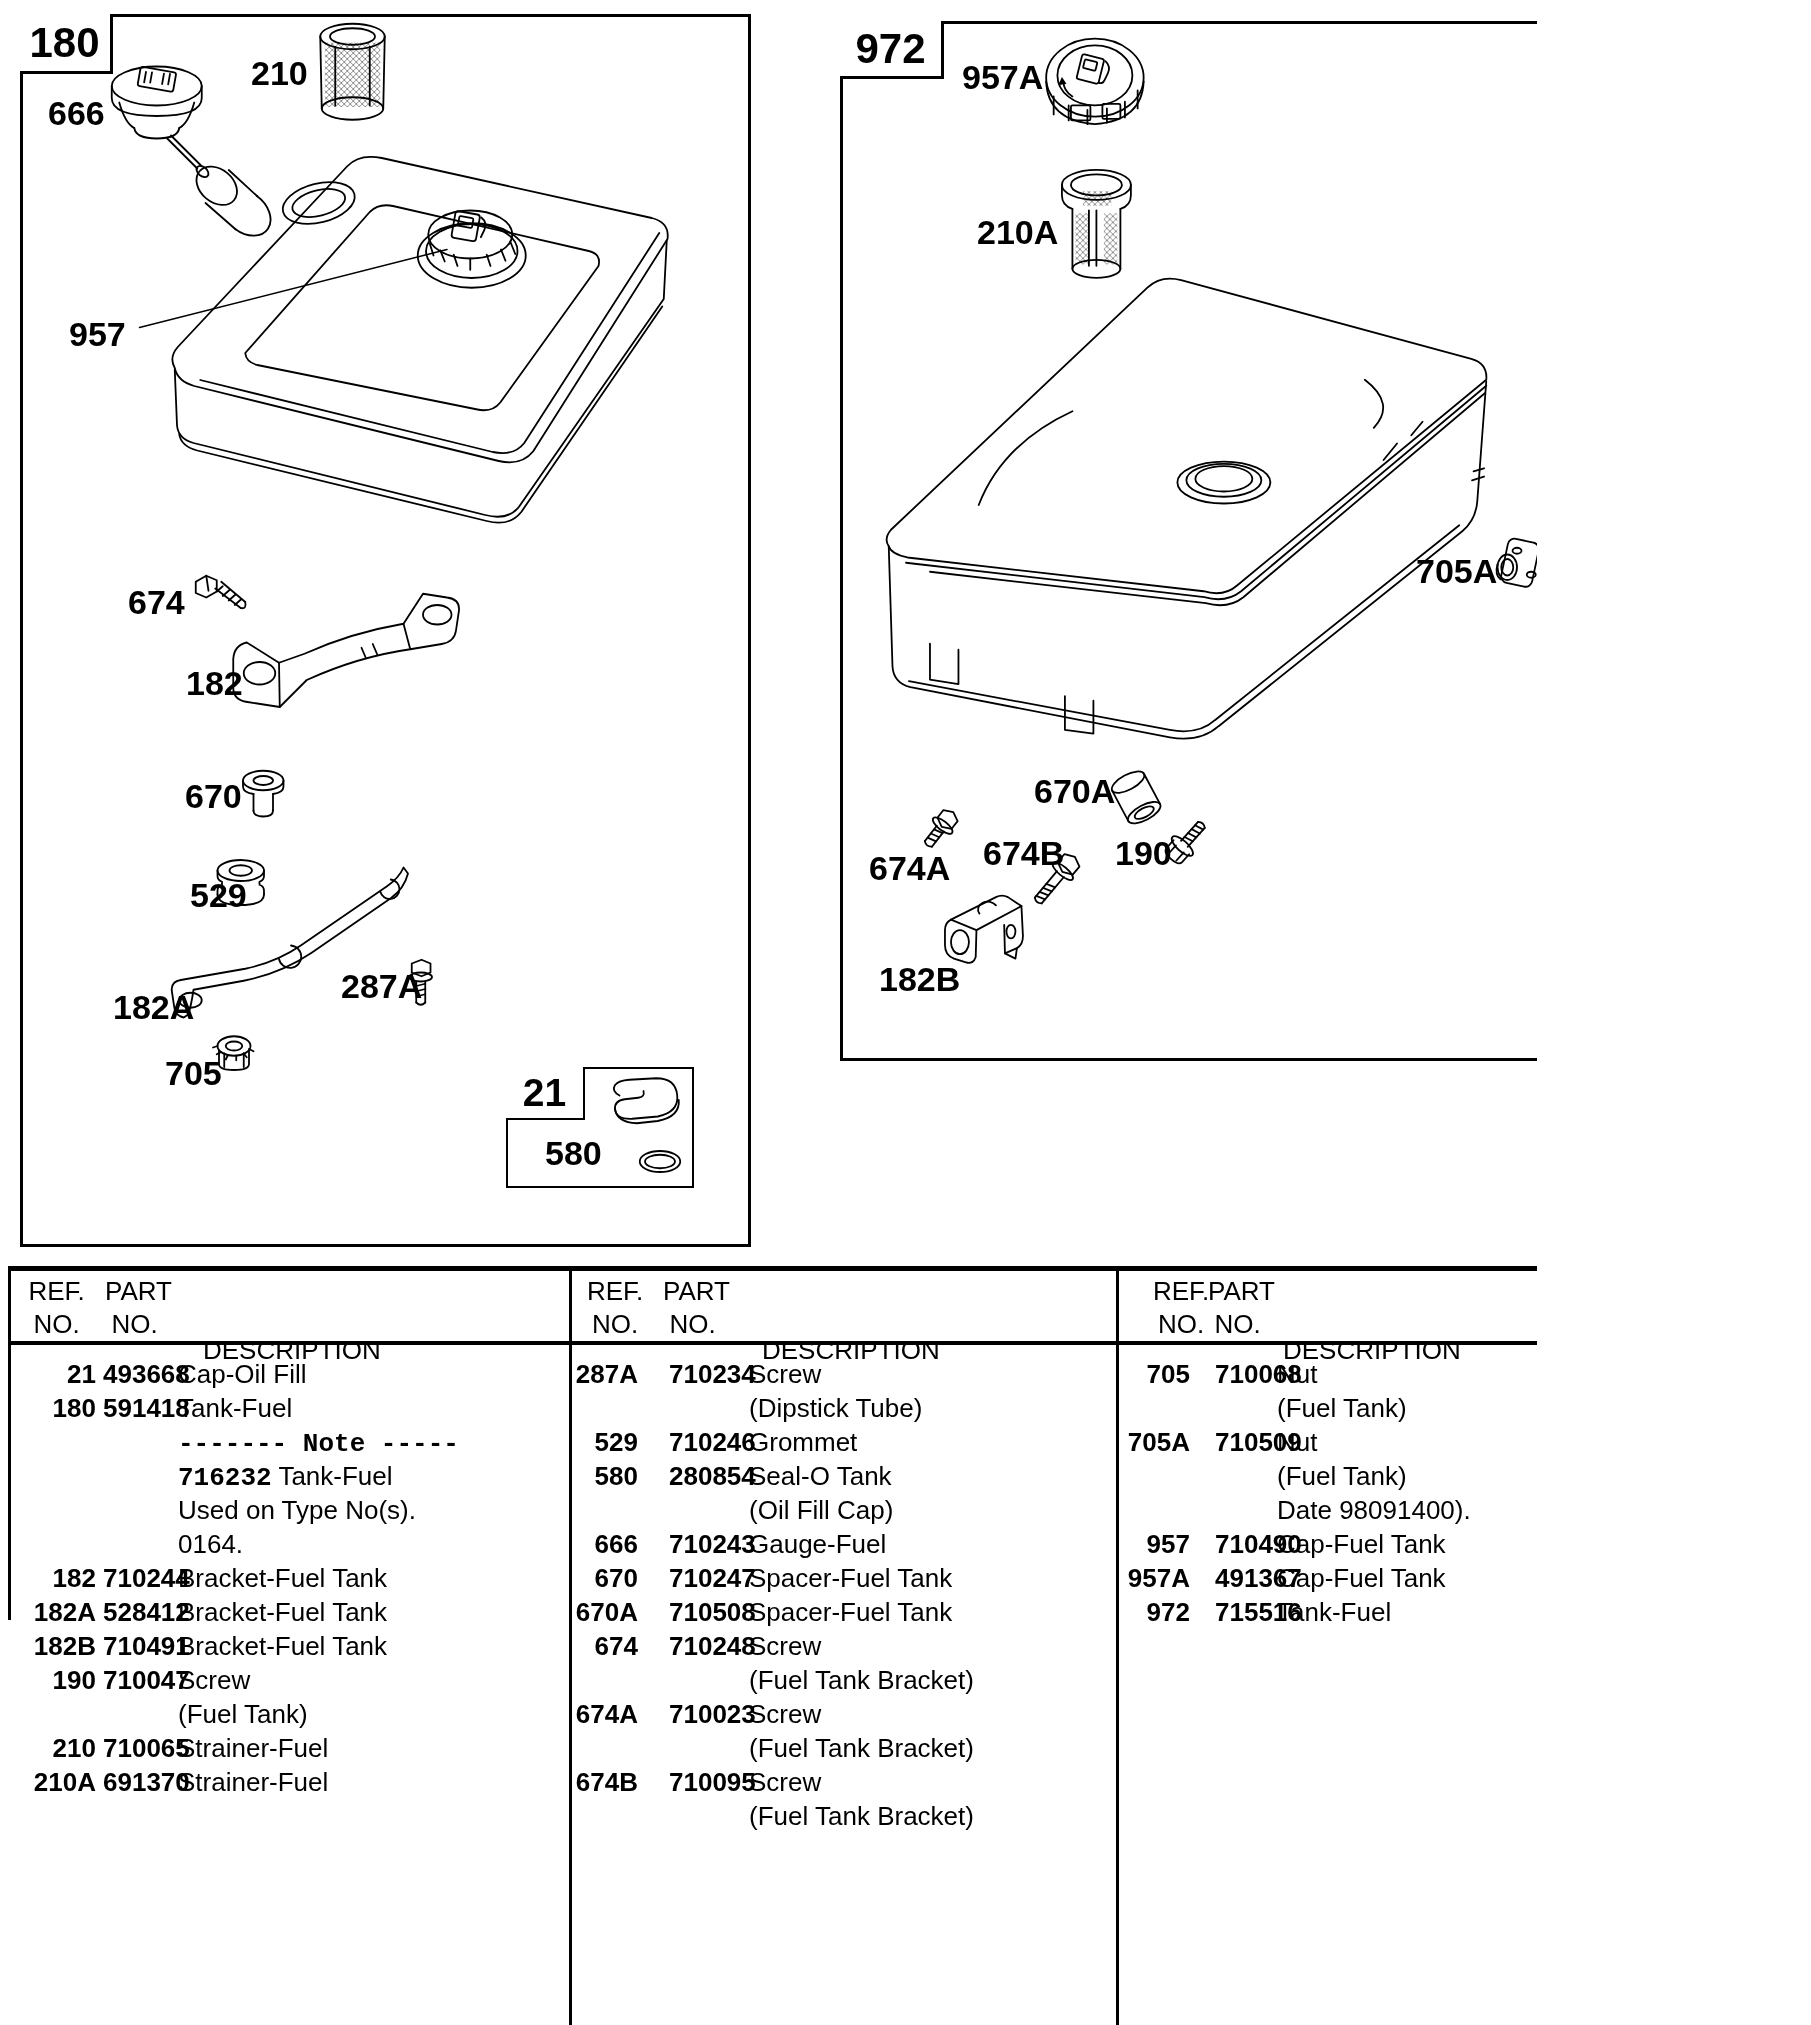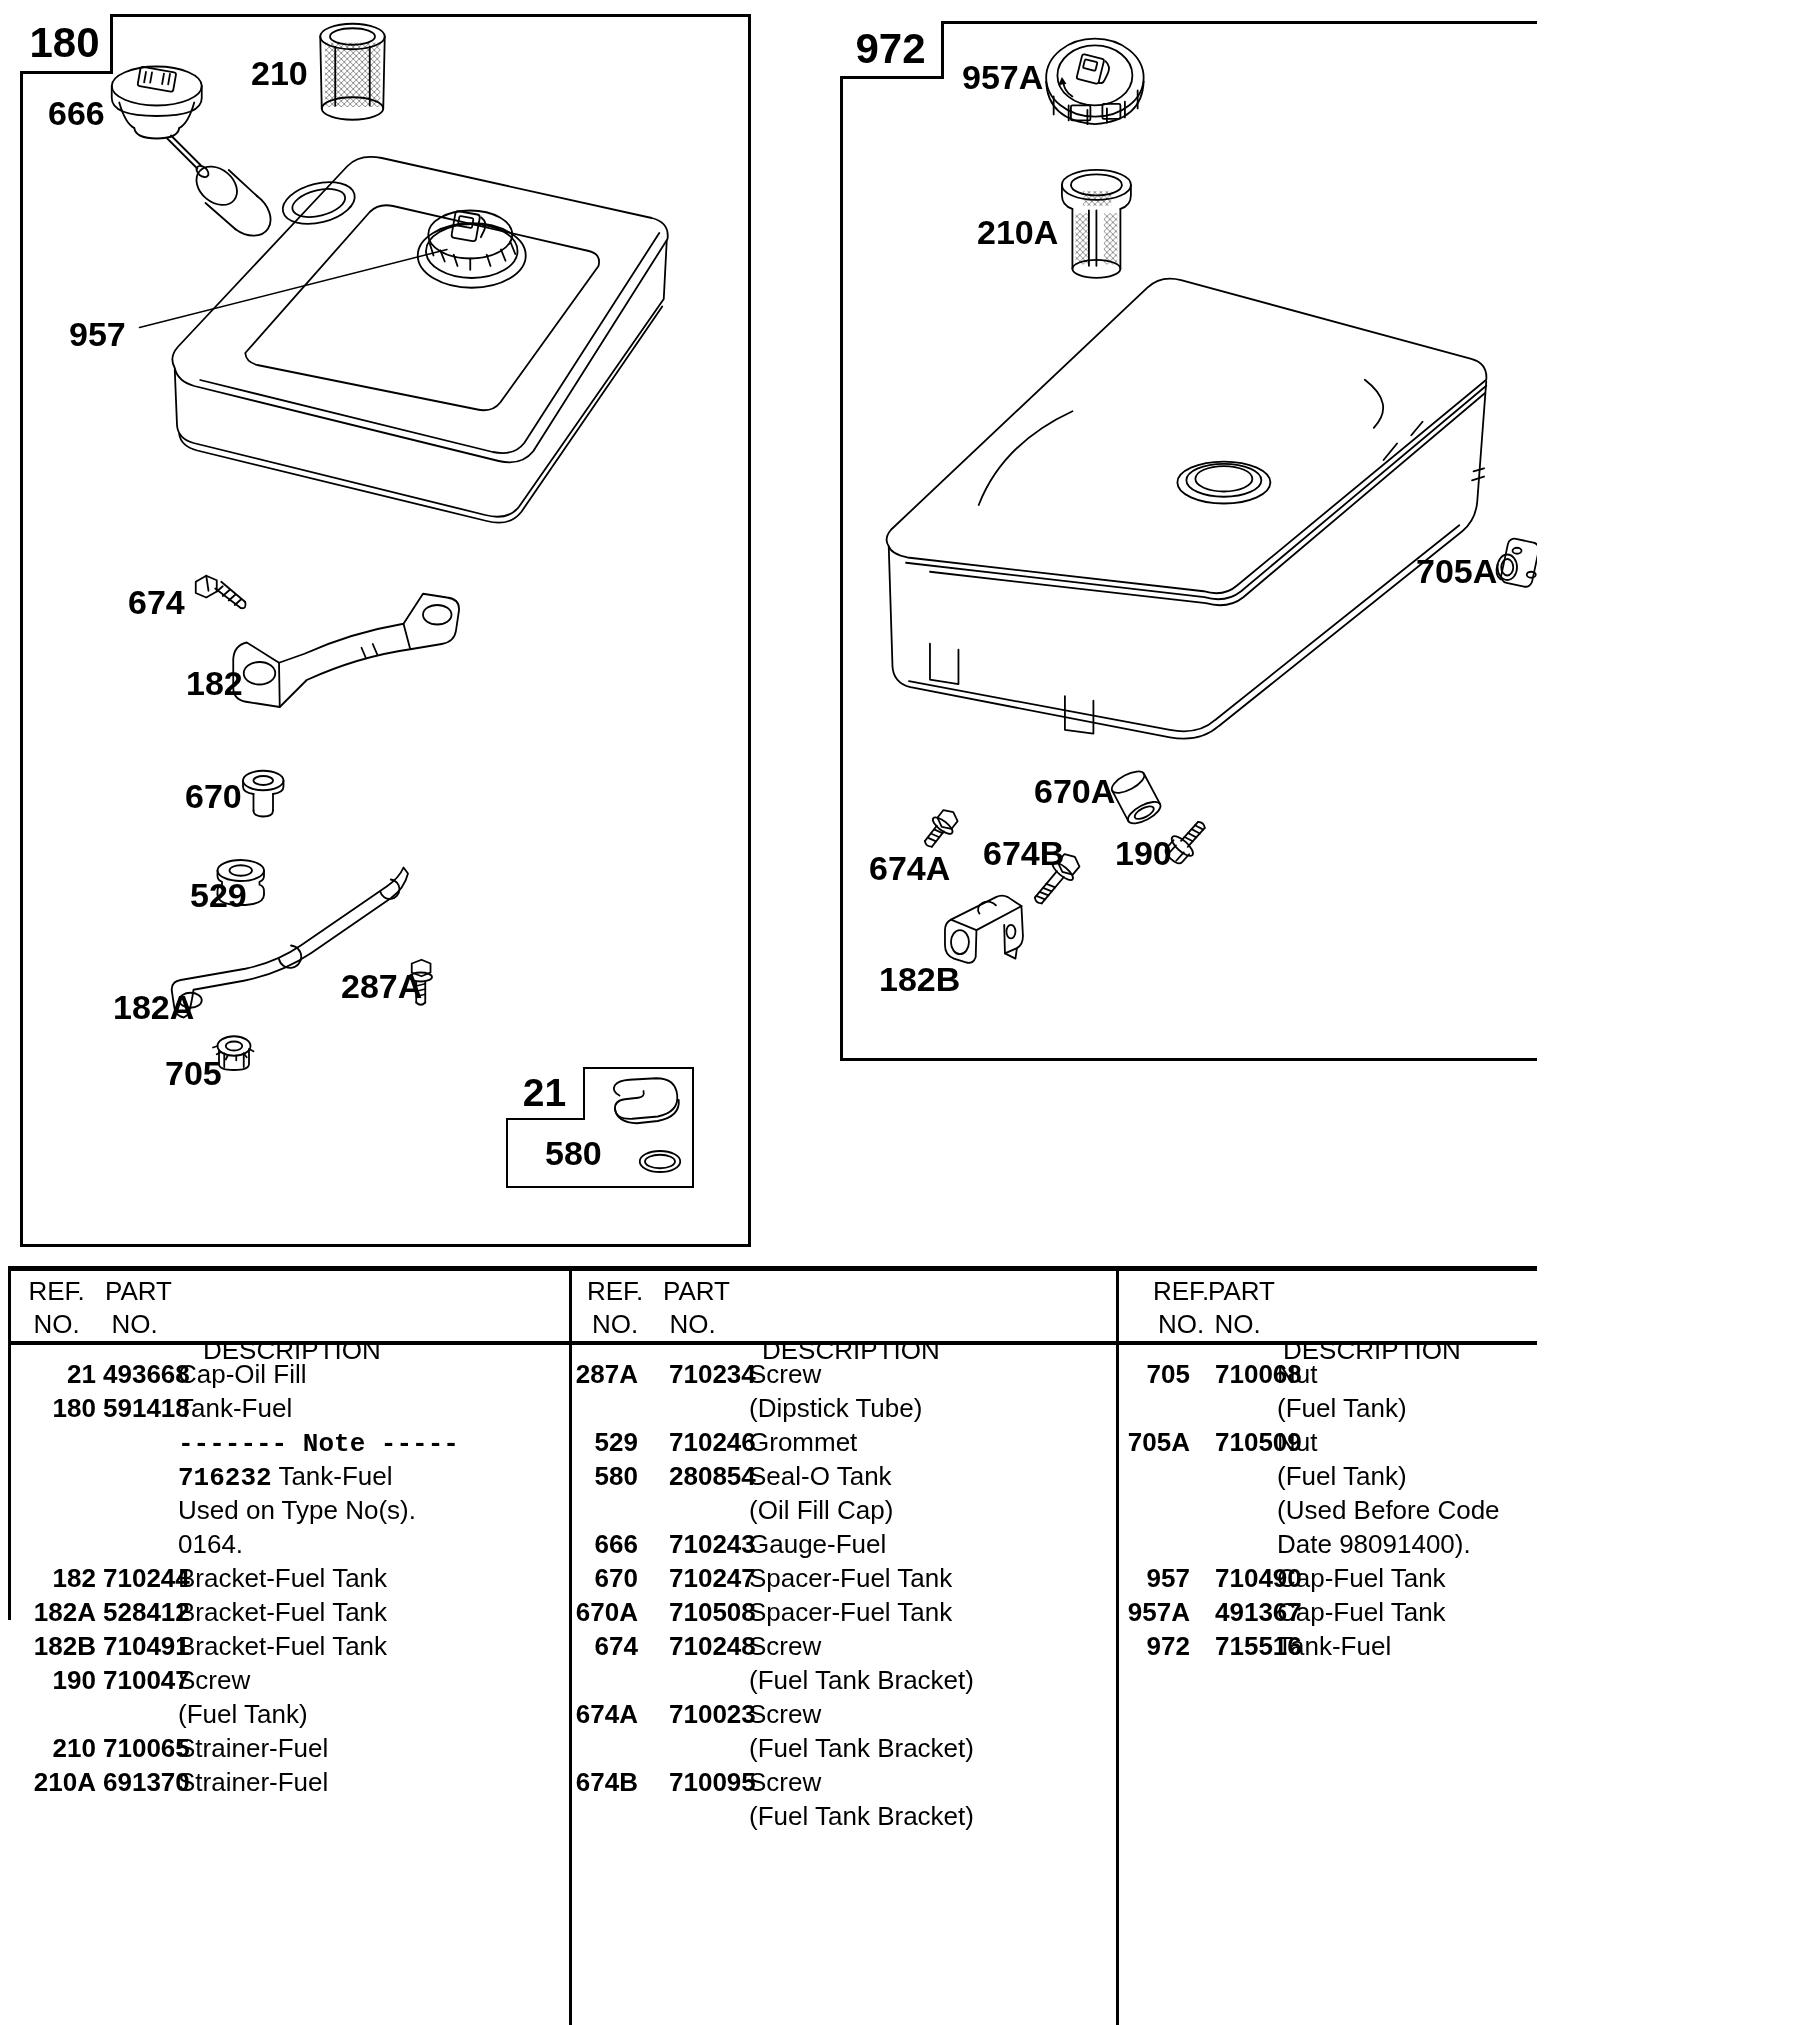--- a/index.html
+++ b/index.html
@@ -481,25 +481,20 @@
         <span class="t-desc"><span>Nut</span></span>
       </div>
       <div class="t-row">
         <span class="t-ref"></span>
         <span class="t-part"></span>
         <span class="t-desc"><span>(Fuel Tank)</span></span>
       </div>
       <div class="t-row">
         <span class="t-ref"></span>
         <span class="t-part"></span>
-        <span class="t-desc"><span>(Used Before Code</span></span>
-      </div>
-      <div class="t-row">
-        <span class="t-ref"></span>
-        <span class="t-part"></span>
         <span class="t-desc"><span>Date 98091400).</span></span>
       </div>
       <div class="t-row">
         <span class="t-ref">957</span>
         <span class="t-part">710490</span>
         <span class="t-desc"><span>Cap-Fuel Tank</span></span>
       </div>
       <div class="t-row">
         <span class="t-ref">957A</span>
         <span class="t-part">491367</span>

